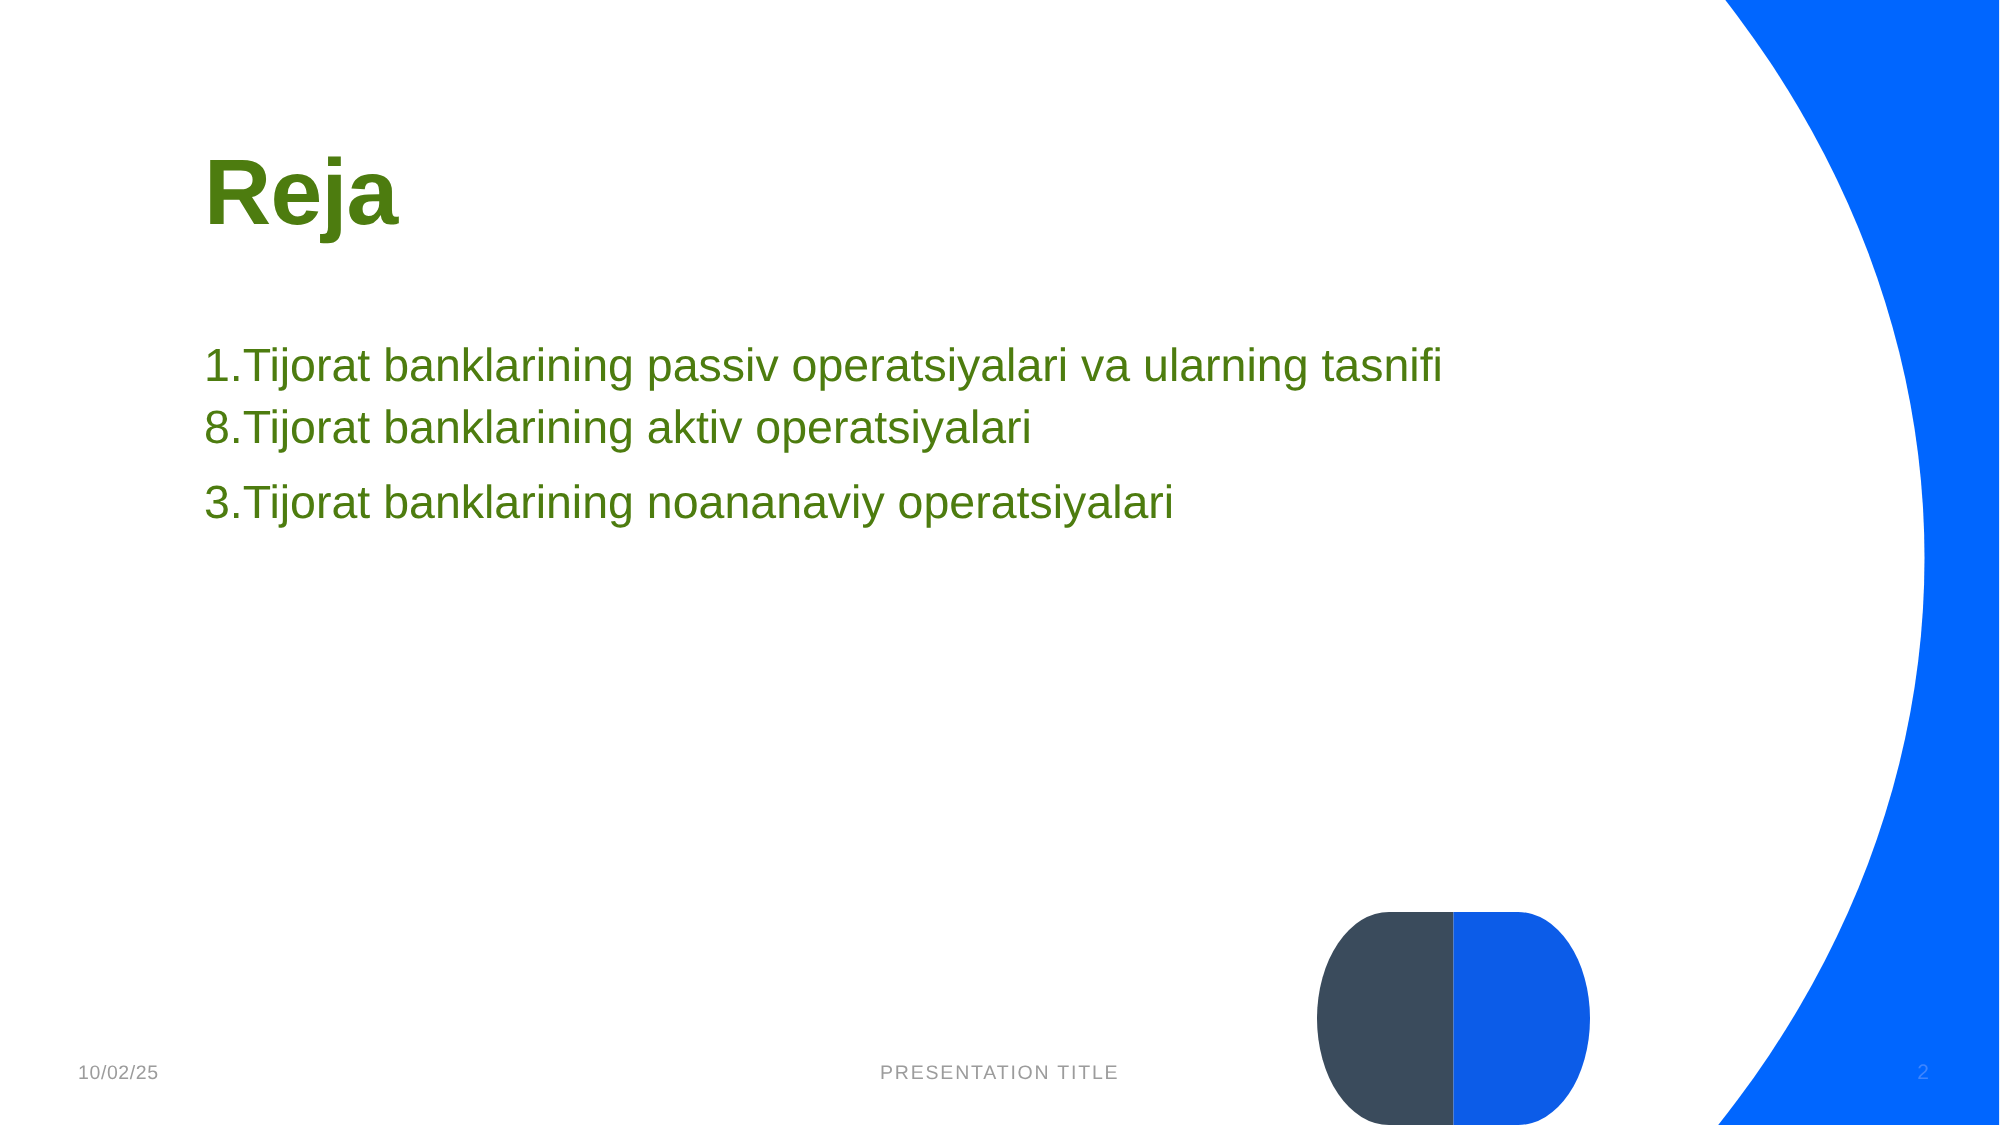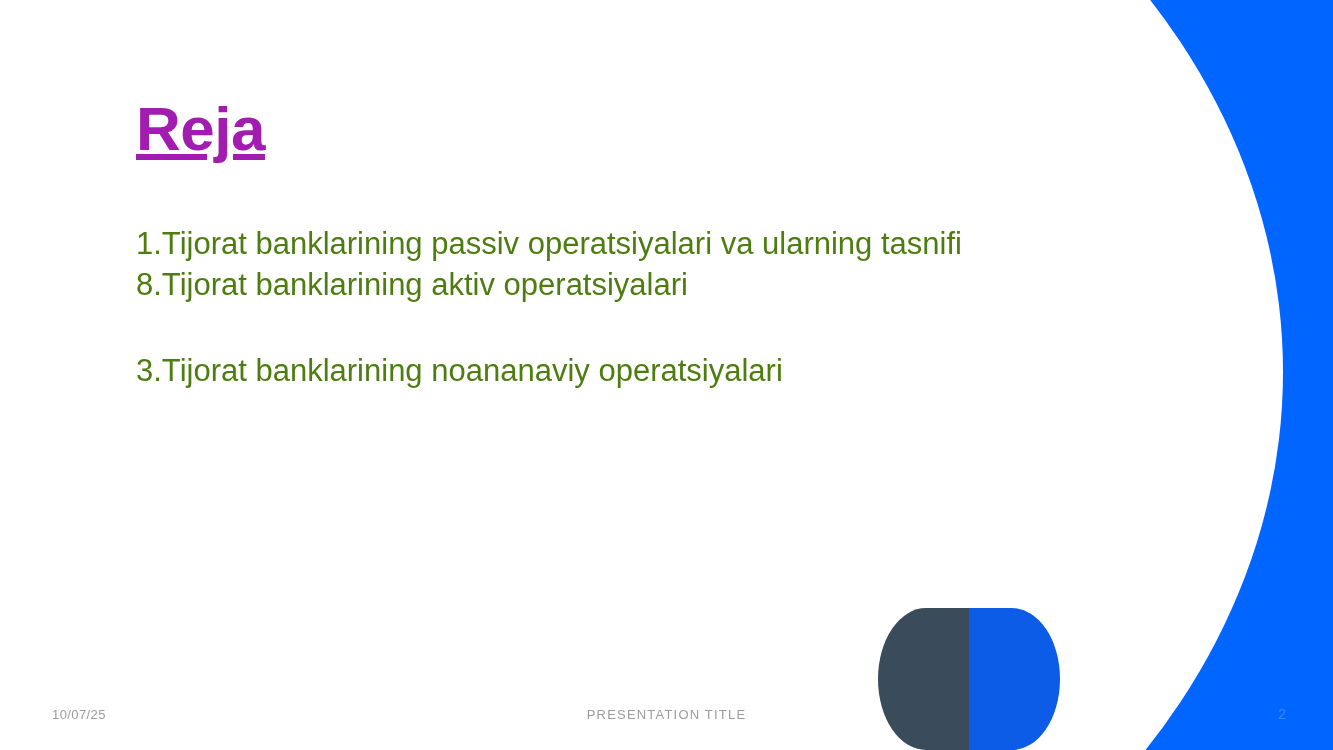--- a/index.html
+++ b/index.html
@@ -95,37 +95,36 @@
     left: 136px;
     top: 96px;
     width: 1060px;
   }
 
   .slide-title {
     margin: 0;
     font-size: 62px;
     line-height: 1.05;
     font-weight: bold;
-    color: #a21caf;
+    color: #4d7c0f;
     letter-spacing: -0.5px;
-    text-decoration: underline;
   }
 
   .body-block {
     margin-top: 62px;
   }
 
   .body-line {
     font-size: 31px;
     line-height: 1.33;
     color: #4d7c0f;
     white-space: nowrap;
   }
   .body-line.spaced {
-    margin-top: 44px;
+    margin-top: 8px;
   }
 
   
 
   .footer-date {
     position: absolute;
     left: 52px;
     bottom: 28px;
     font-size: 13px;
     letter-spacing: 0.4px;
@@ -170,19 +169,19 @@
   <div class="content">
     <h1 class="slide-title">Reja</h1>
 
     <div class="body-block">
       <div class="body-line">1.Tijorat banklarining passiv operatsiyalari va ularning tasnifi</div>
       <div class="body-line">8.Tijorat banklarining aktiv operatsiyalari</div>
       <div class="body-line spaced">3.Tijorat banklarining noananaviy operatsiyalari</div>
     </div>
   </div>
 
-  <div class="footer-date">10/07/25</div>
+  <div class="footer-date">10/02/25</div>
 
   <div class="footer-title">PRESENTATION TITLE</div>
 
   <div class="slide-number">2</div>
 
 </div>
 
 </body></html>

